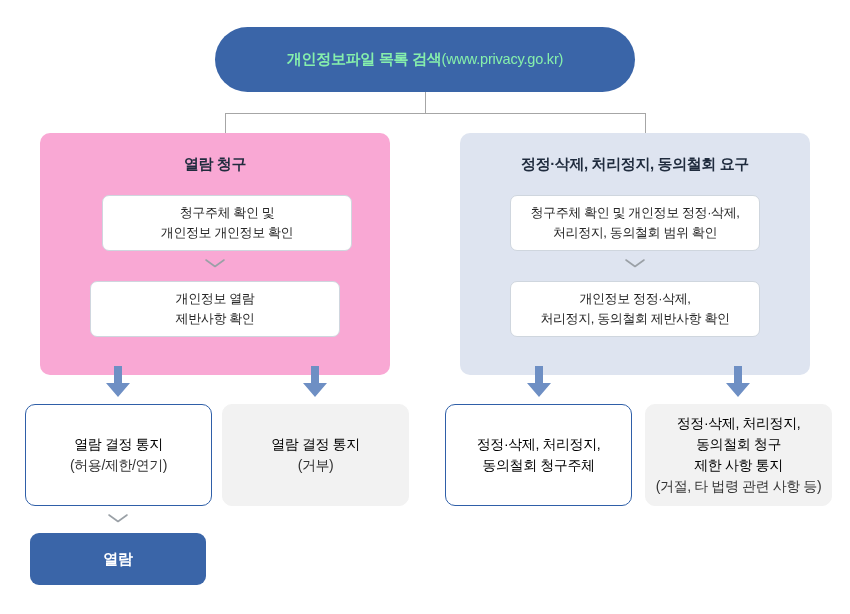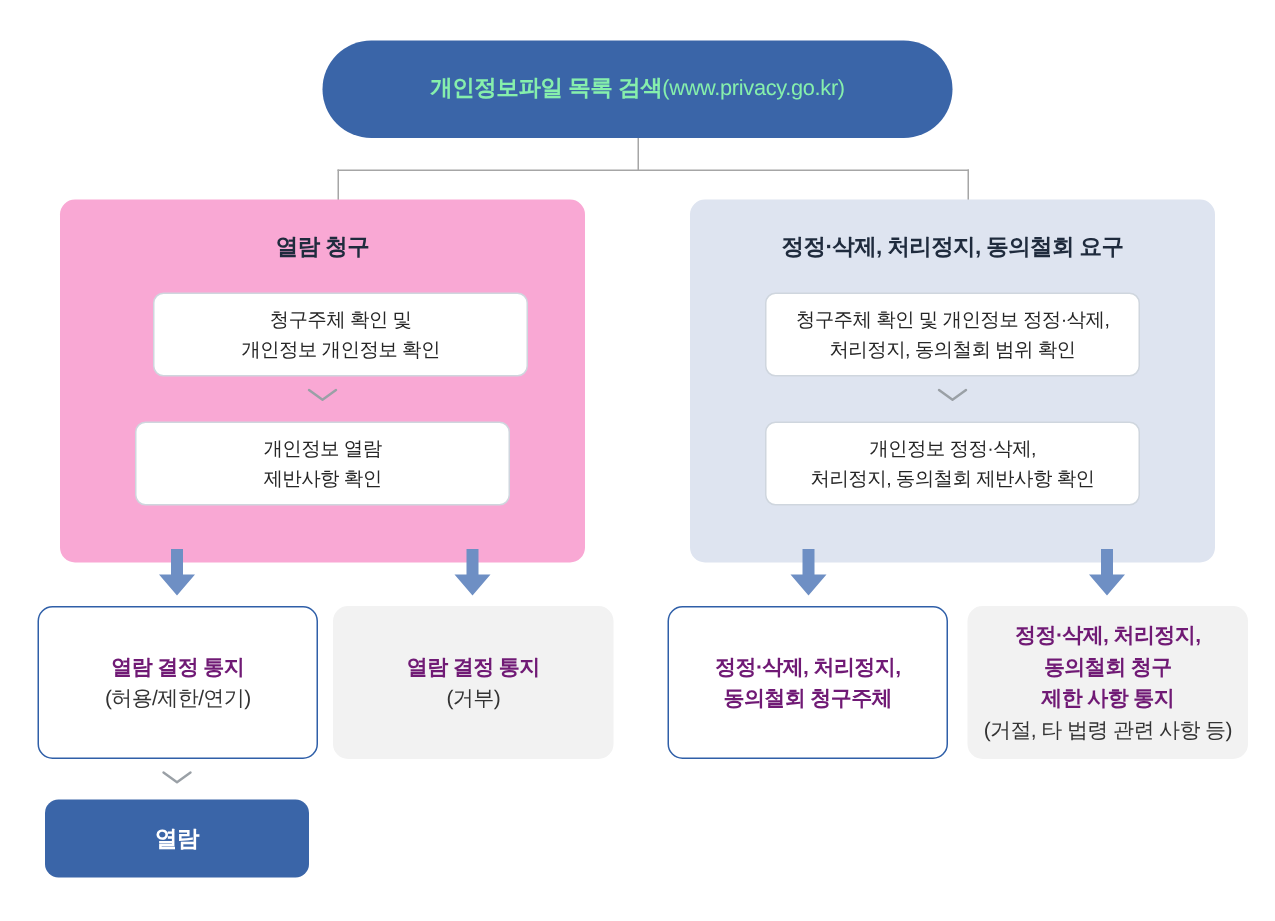--- a/index.html
+++ b/index.html
@@ -126,22 +126,22 @@
     align-items: center;
     justify-content: center;
     text-align: center;
     letter-spacing: -0.4px;
     padding: 4px 6px;
   }
   .result.outlined { background: #ffffff; border: 1.4px solid #2f5fa8; }
   .result.filled   { background: #f2f2f2; border: 1px solid #f2f2f2; }
   .result .l-main {
     font-size: 14px;
-    font-weight: bold;
-    color: #701a75;
+    font-weight: normal;
+    color: #000000;
     line-height: 1.5;
   }
   .result .l-sub {
     font-size: 14px;
     font-weight: normal;
     color: #333333;
     line-height: 1.5;
   }
 
   .res1 { left: 25px;  top: 404px; width: 187px; height: 102px; }

